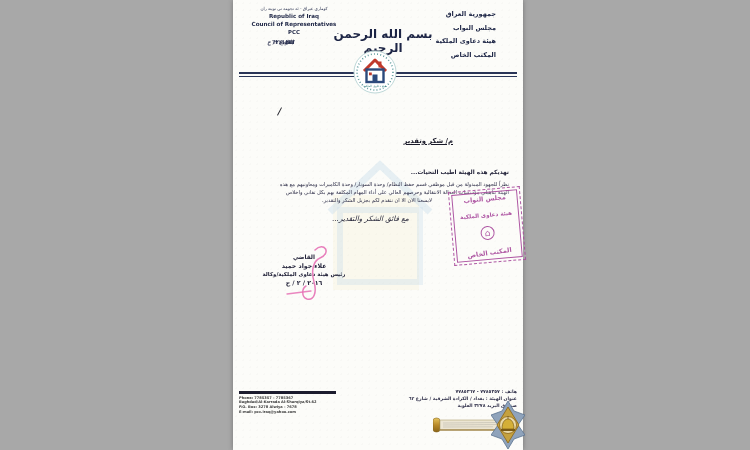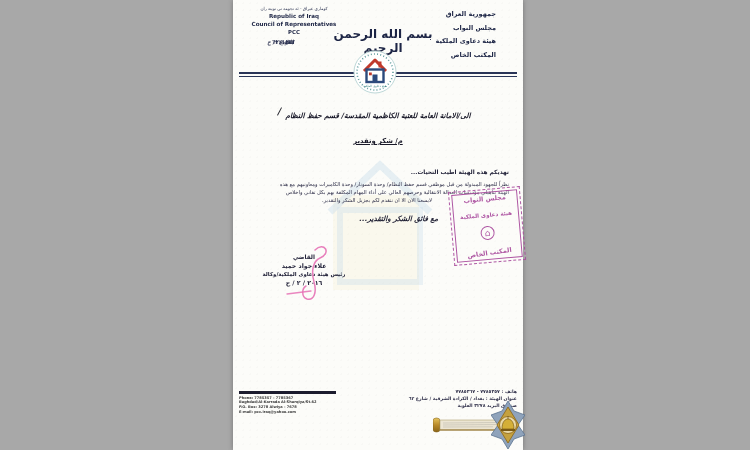--- a/index.html
+++ b/index.html
@@ -29,28 +29,28 @@
     border-top:2px solid #2a3558;border-bottom:1px solid #2a3558;}
   .logo{top:50px;left:120px;width:44px;height:44px;z-index:2;}
   .logo svg{width:100%;height:100%;}
   .logo-caption{top:84px;left:112px;width:60px;text-align:center;font-size:3px;
     color:#2e7d7d;direction:rtl;z-index:3;}
   
   .to-line{top:111px;left:20px;right:20px;text-align:center;direction:rtl;
     font-size:7.2px;font-weight:bold;font-style:italic;color:#181828;}
   .checkmark{top:107px;left:46px;width:1.4px;height:9px;background:#2b2b33;
     transform:rotate(28deg);border-radius:1px;}
-  .subject{top:137px;left:70px;right:70px;text-align:center;direction:rtl;
+  .subject{top:137px;left:70px;right:70px;text-align:right;direction:rtl;
     font-size:6.8px;font-weight:bold;text-decoration:underline;color:#181828;}
   .greeting{top:169px;right:14px;direction:rtl;font-size:5.8px;font-weight:bold;color:#23233a;}
   .bodyline{left:12px;right:14px;direction:rtl;text-align:right;
     font-size:5.2px;line-height:8.2px;color:#2e2e48;font-weight:500;}
   .bl0{top:180px;} .bl1{top:188px;} .bl2{top:196px;text-align:center;}
-  .closing{top:214px;left:70px;width:135px;text-align:right;direction:rtl;
-    font-size:7.2px;font-weight:bold;font-style:italic;color:#1f1f33;}
+  .closing{top:214px;left:70px;width:135px;text-align:center;direction:rtl;
+    font-size:7.2px;font-weight:normal;font-style:italic;color:#1f1f33;}
   
   .watermark{top:140px;left:62px;width:165px;height:160px;opacity:0.55;z-index:0;}
   .watermark svg{width:100%;height:100%;}
   
   .stamp{top:189px;left:218px;width:72px;height:74px;transform:rotate(-5deg);
     color:#a84a9c;border:1px dashed #a84a9c;padding:2px;opacity:0.92;z-index:4;
     background:rgba(255,255,255,0.15);}
   .stamp-inner{position:absolute;inset:2px;border:1.4px solid #a84a9c;
     display:flex;flex-direction:column;align-items:center;justify-content:space-between;
     padding:2px 1px;direction:rtl;}
@@ -128,21 +128,20 @@
       <path d="M11,21 L22,10 L33,21" stroke="#c0392b" stroke-width="3" fill="none" stroke-linejoin="round"></path>
       <rect x="13.5" y="19.5" width="17" height="12.5" fill="#ffffff" stroke="#2c4a7c" stroke-width="2.4"></rect>
       <rect x="25.5" y="11.5" width="3" height="6" fill="#c0392b"></rect>
       <rect x="19.5" y="24.5" width="5" height="7.5" fill="#2c4a7c"></rect>
       <rect x="16" y="22.5" width="2.8" height="2.8" fill="#c0392b"></rect>
     </svg>
   </div>
   <div class="logo-caption">هيئة دعاوى الملكية</div>
 
   <div class="checkmark"></div>
-  <div class="to-line">الى/الامانة العامة للعتبة الكاظمية المقدسة/ قسم حفظ النظام</div>
 
   <div class="subject">م/ شكر وتقدير</div>
 
   <div class="greeting">تهديكم هذه الهيئة اطيب التحيات...</div>
   <div class="bodyline bl0">نظراً للجهود المبذولة من قبل موظفي قسم حفظ النظام/ وحدة السونار/ وحدة الكاميرات ومعاونيهم مع هذه</div>
   <div class="bodyline bl1">الهيئة بتأهيلي مؤسسات العدالة الانتقالية وحرصهم العالي على أداء المهام المكلفة بهم بكل تفاني واخلاص</div>
   <div class="bodyline bl2">لايسعنا الان الا ان نتقدم لكم بجزيل الشكر والتقدير.</div>
 
   <div class="closing">مع فائق الشكر والتقدير...</div>
 

